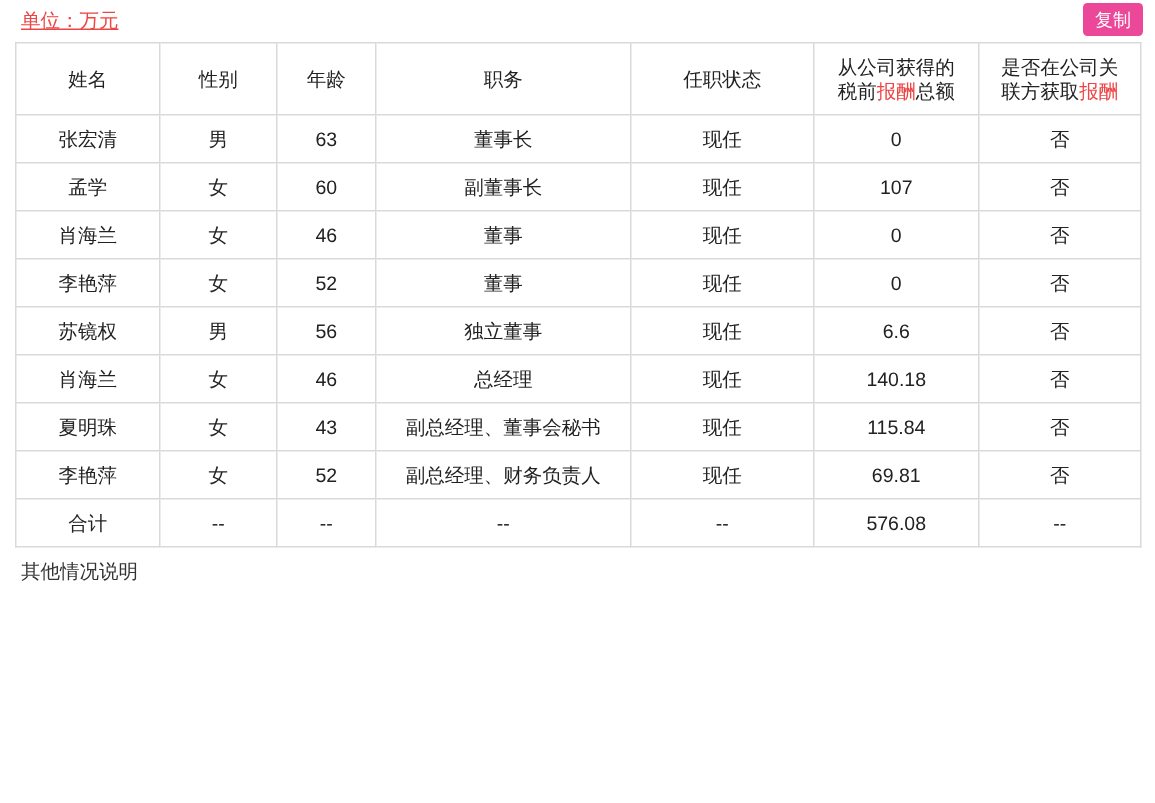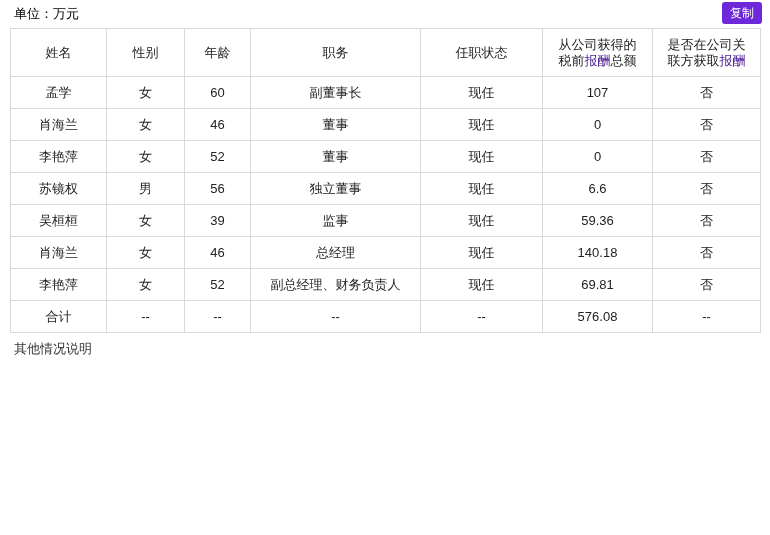--- a/index.html
+++ b/index.html
@@ -17,23 +17,24 @@
   }
   .page {
     position: relative;
     width: 770px;
     height: 535px;
     box-sizing: border-box;
     padding: 0 10px;
   }
   .unit-line {
     font-size: 13px;
-    color: #000000;
+    color: #ef4444;
     padding: 6px 2px 6px 4px;
     line-height: 16px;
+    text-decoration: underline;
   }
   table.comp-table {
     border-collapse: collapse;
     width: 750px;
     table-layout: fixed;
   }
   table.comp-table th,
   table.comp-table td {
     border: 1px solid #d9d9d9;
     text-align: center;
@@ -44,41 +45,41 @@
     height: 31px;
     line-height: 16px;
     word-break: break-all;
   }
   table.comp-table thead th {
     height: 47px;
     font-weight: normal;
     font-size: 13px;
   }
   .hl {
-    color: #4c1d95;
+    color: #ef4444;
   }
   .col-name   { width: 96px; }
   .col-sex    { width: 78px; }
   .col-age    { width: 66px; }
   .col-post   { width: 170px; }
   .col-status { width: 122px; }
   .col-pay    { width: 110px; }
   .col-rel    { width: 108px; }
 
   .footnote {
     font-size: 13px;
     color: #333333;
     padding: 8px 2px 4px 4px;
     line-height: 16px;
   }
   .copy-btn {
     position: absolute;
     top: 2px;
     right: 8px;
-    background: #6d28d9;
+    background: #ec4899;
     color: #ffffff;
     font-size: 12px;
     line-height: 12px;
     padding: 5px 8px;
     border-radius: 3px;
     border: none;
     cursor: pointer;
     font-family: "Liberation Sans", sans-serif;
   }
 </style>
@@ -113,20 +114,29 @@
           <span>税前</span><span class="hl">报酬</span><span>总额</span>
         </th>
         <th>
           <span>是否在公司关</span><br>
           <span>联方获取</span><span class="hl">报酬</span>
         </th>
       </tr>
     </thead>
     <tbody>
         <tr>
+          <td>张宏清</td>
+          <td>男</td>
+          <td>63</td>
+          <td>董事长</td>
+          <td>现任</td>
+          <td>0</td>
+          <td>否</td>
+        </tr>
+        <tr>
           <td>孟学</td>
           <td>女</td>
           <td>60</td>
           <td>副董事长</td>
           <td>现任</td>
           <td>107</td>
           <td>否</td>
         </tr>
         <tr>
           <td>肖海兰</td>
@@ -149,38 +159,38 @@
         <tr>
           <td>苏镜权</td>
           <td>男</td>
           <td>56</td>
           <td>独立董事</td>
           <td>现任</td>
           <td>6.6</td>
           <td>否</td>
         </tr>
         <tr>
-          <td>吴桓桓</td>
-          <td>女</td>
-          <td>39</td>
-          <td>监事</td>
-          <td>现任</td>
-          <td>59.36</td>
-          <td>否</td>
-        </tr>
-        <tr>
           <td>肖海兰</td>
           <td>女</td>
           <td>46</td>
           <td>总经理</td>
           <td>现任</td>
           <td>140.18</td>
           <td>否</td>
         </tr>
         <tr>
+          <td>夏明珠</td>
+          <td>女</td>
+          <td>43</td>
+          <td>副总经理、董事会秘书</td>
+          <td>现任</td>
+          <td>115.84</td>
+          <td>否</td>
+        </tr>
+        <tr>
           <td>李艳萍</td>
           <td>女</td>
           <td>52</td>
           <td>副总经理、财务负责人</td>
           <td>现任</td>
           <td>69.81</td>
           <td>否</td>
         </tr>
         <tr>
           <td>合计</td>

